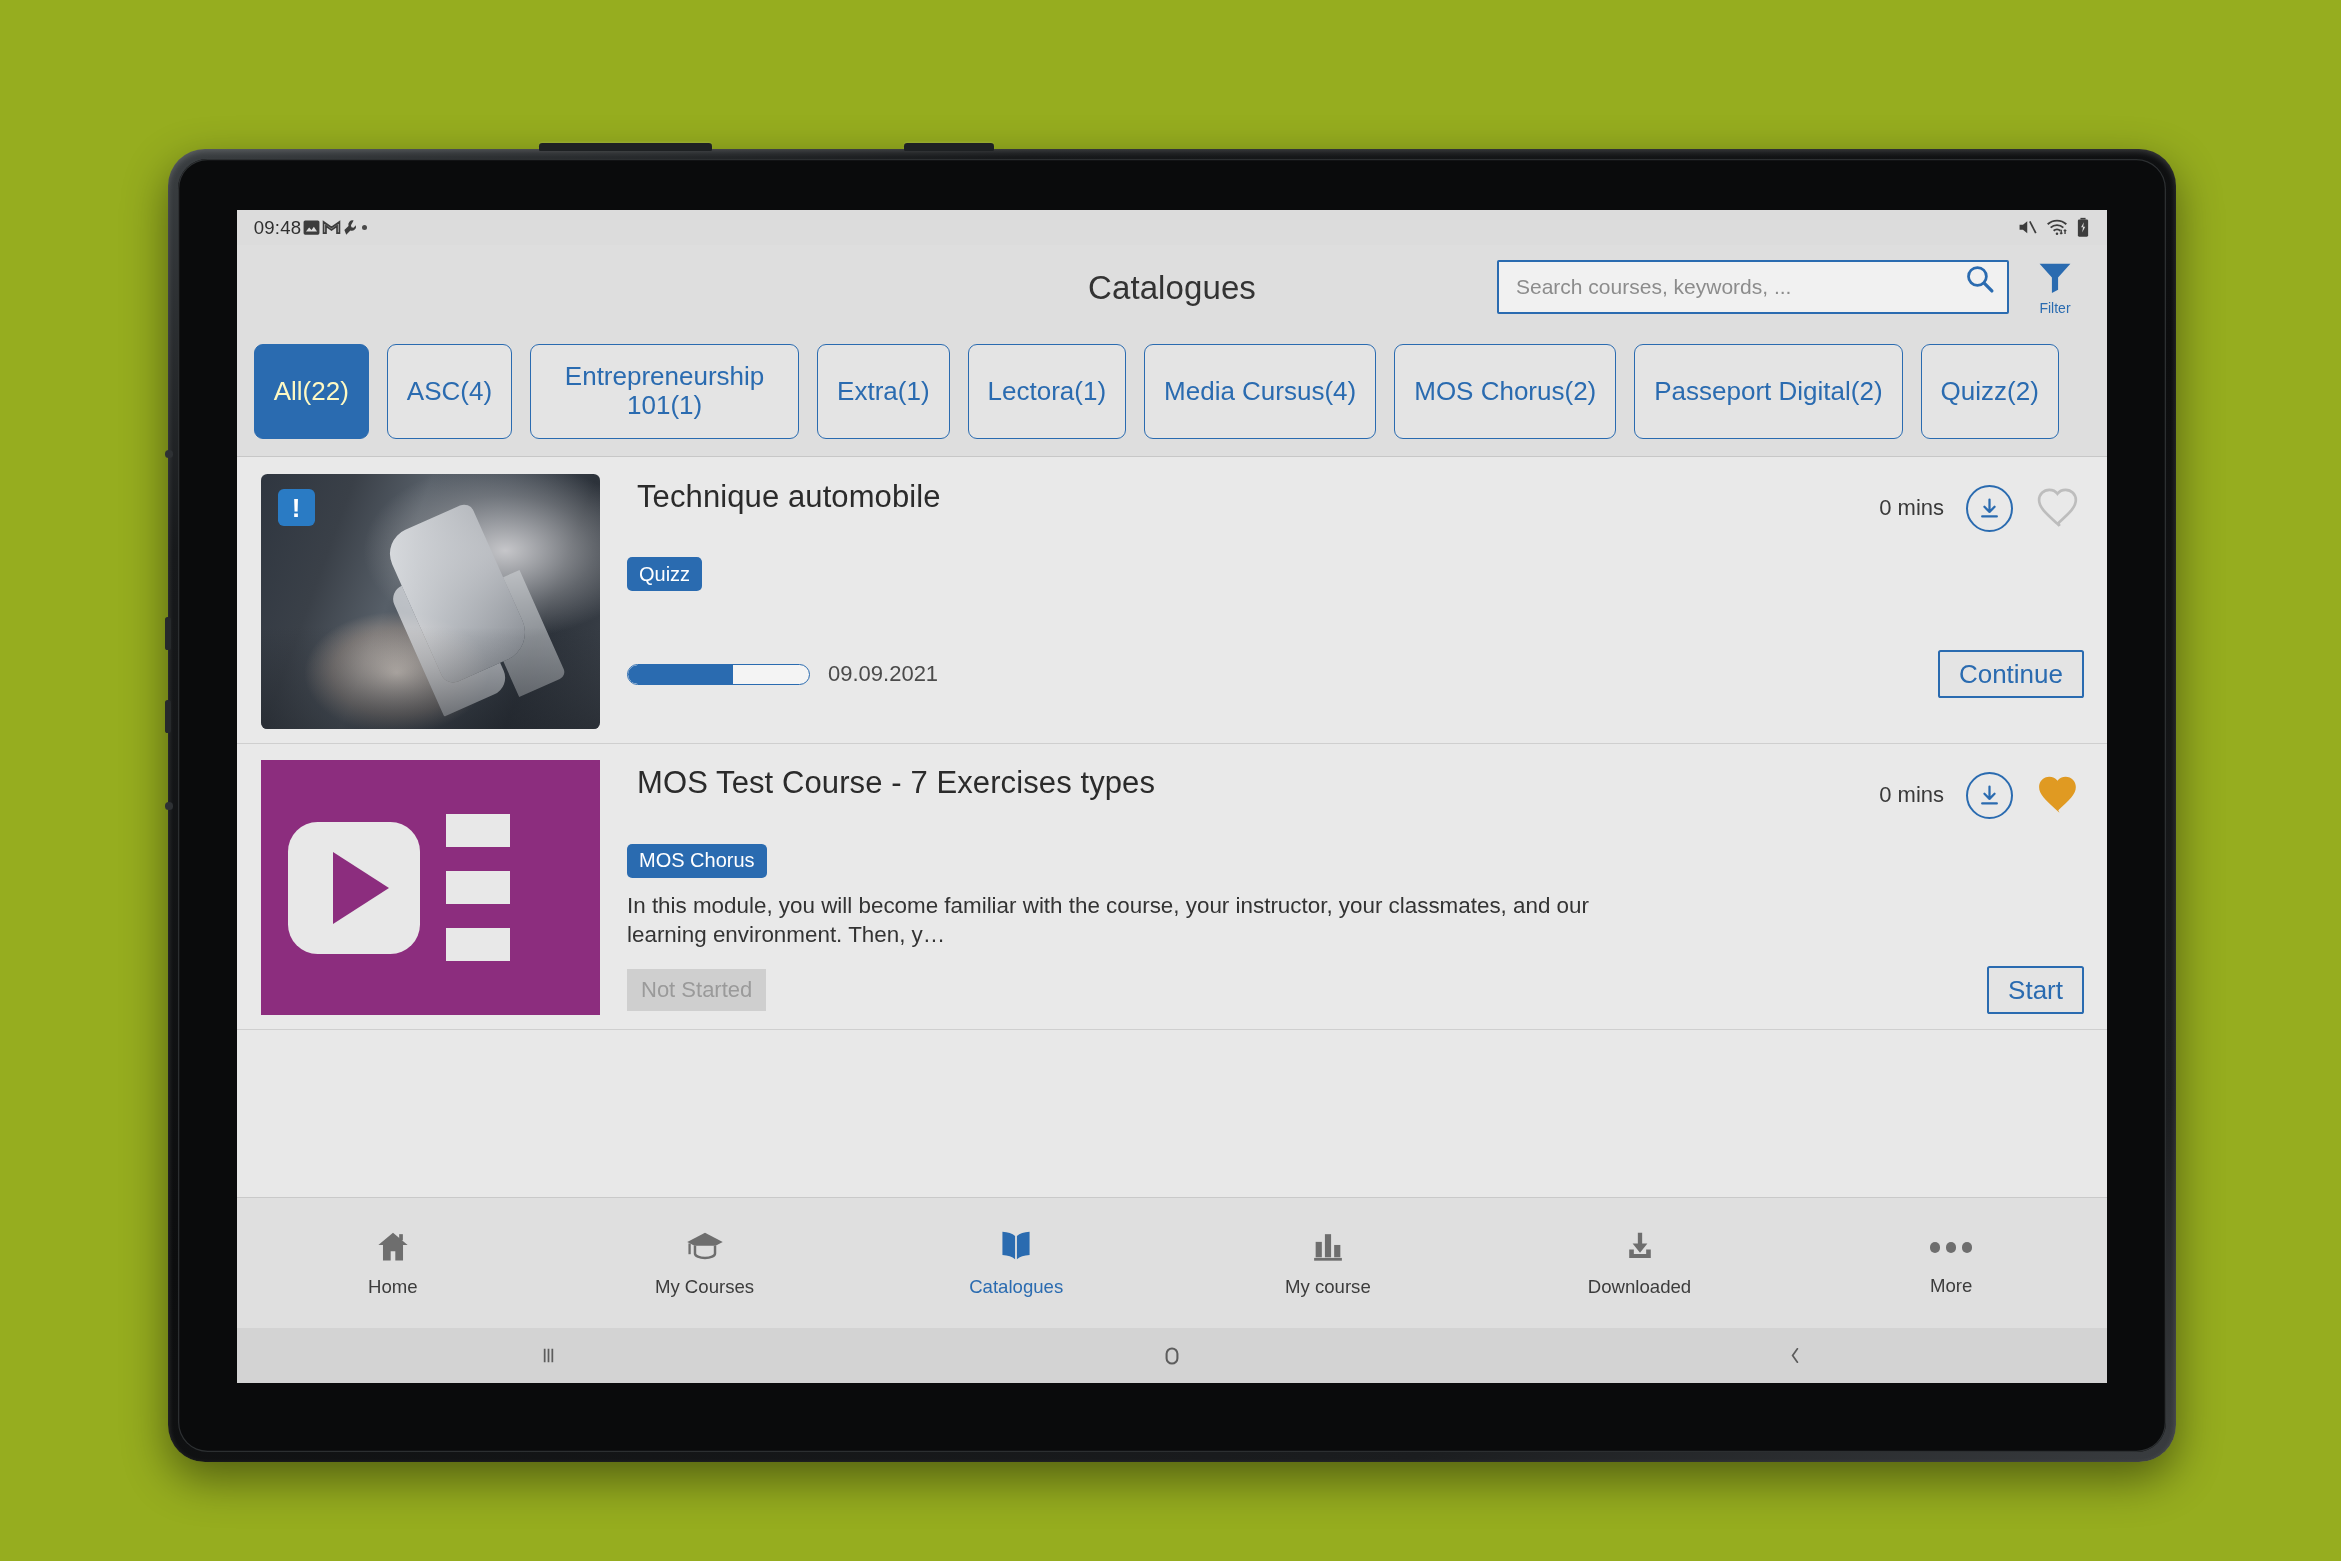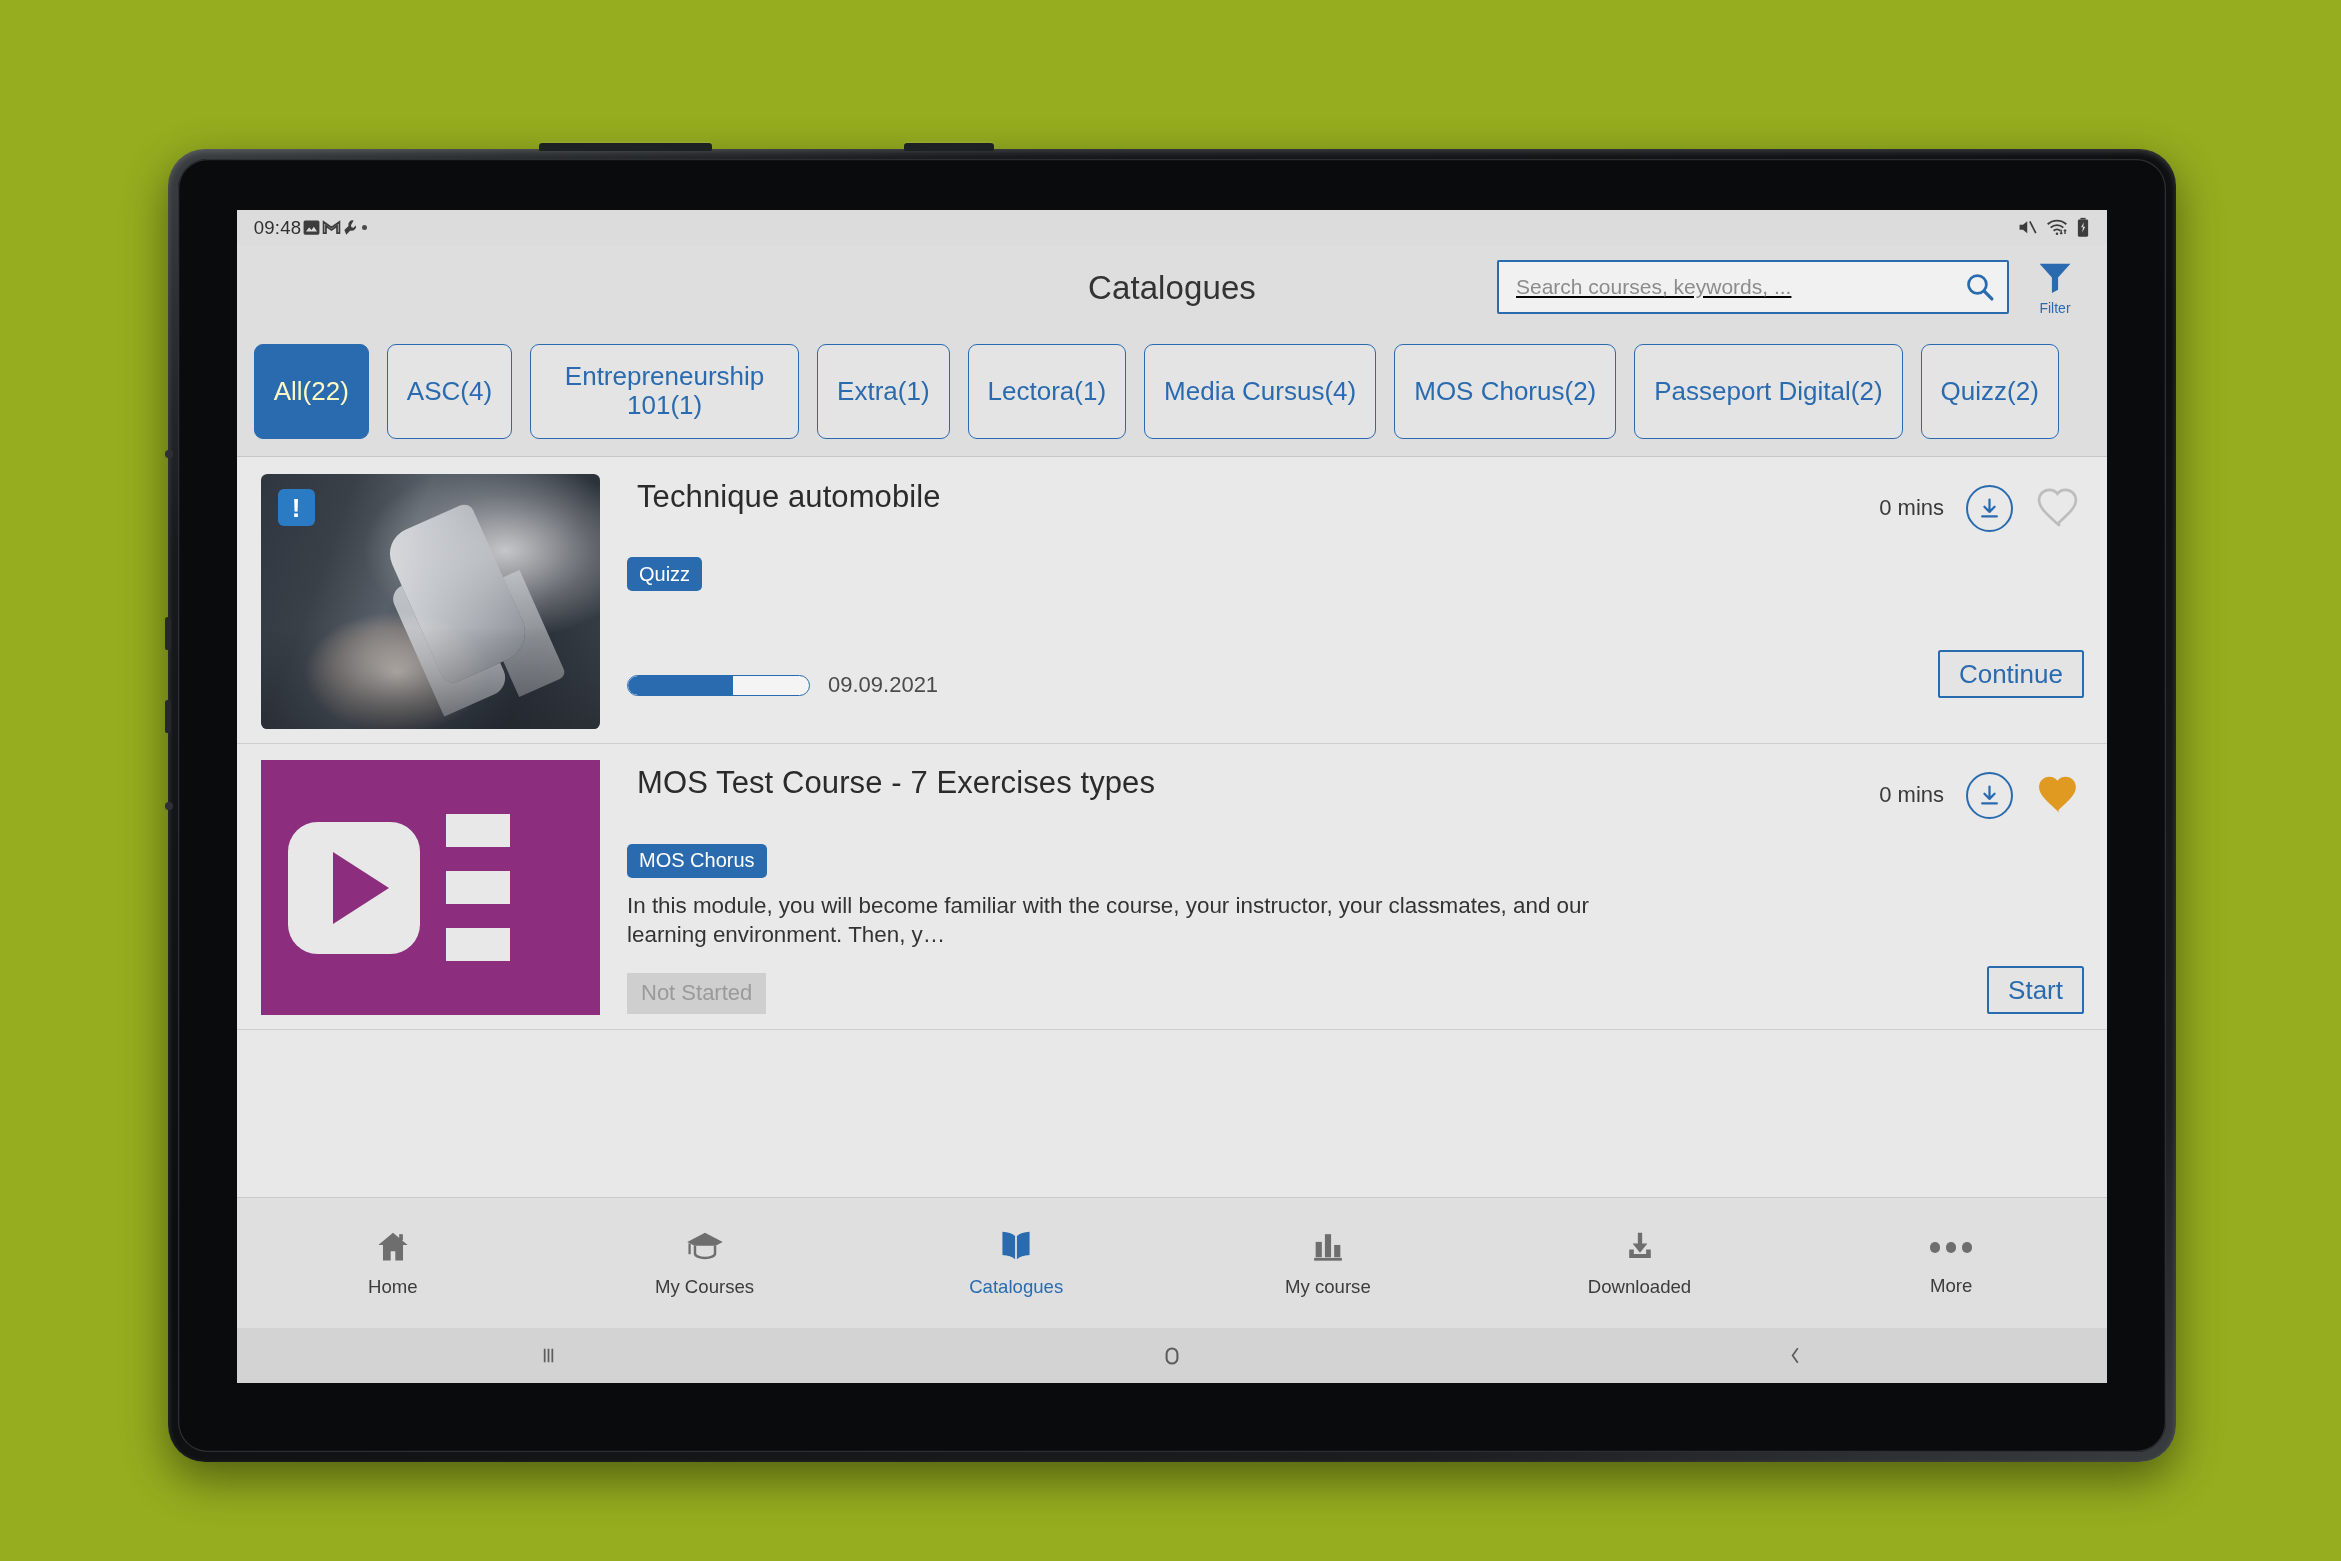--- a/index.html
+++ b/index.html
@@ -86,23 +86,22 @@
   .header-right {
     margin-left: auto;
     display: flex; align-items: center; gap: 16.7px;
     z-index: 2;
   }
   .searchbox {
     width: 512px; height: 54px;
     background: #f1f1f1;
     border: 2.6px solid #2a6bb0;
     border-radius: 1.9px;
-    display: flex; align-items: center;
+    display: flex; 
     padding: 0 11.5px 0 16.7px;
-    text-decoration: underline;
   }
   .searchbox input {
     flex: 1; border: none; background: transparent; outline: none;
     font-size: 21px; color: #333;
     font-family: "Liberation Sans", sans-serif;
   }
   .searchbox input::placeholder { color: #8c8c8c; }
   .filter-wrap {
     display: flex; flex-direction: column; align-items: center;
     gap: 1.9px; width: 58px;
@@ -234,21 +233,21 @@
     padding: 5.8px 12px;
     border-radius: 5.1px;
     margin-top: 24px;
   }
   .course-desc {
     margin-top: 14px;
     font-size: 22.4px; color: #333; line-height: 1.28;
     max-width: 1025px;
   }
   .card-footer {
-    display: flex; align-items: flex-end;
+    display: flex; align-items: center;
     margin-top: 16.7px;
   }
   .progress-wrap { display: flex; align-items: center; gap: 18px; }
   .progress-track {
     width: 183px; height: 21px;
     border: 1.9px solid #2a6bb0;
     border-radius: 11.5px;
     background: #f4f4f4;
     overflow: hidden;
   }

